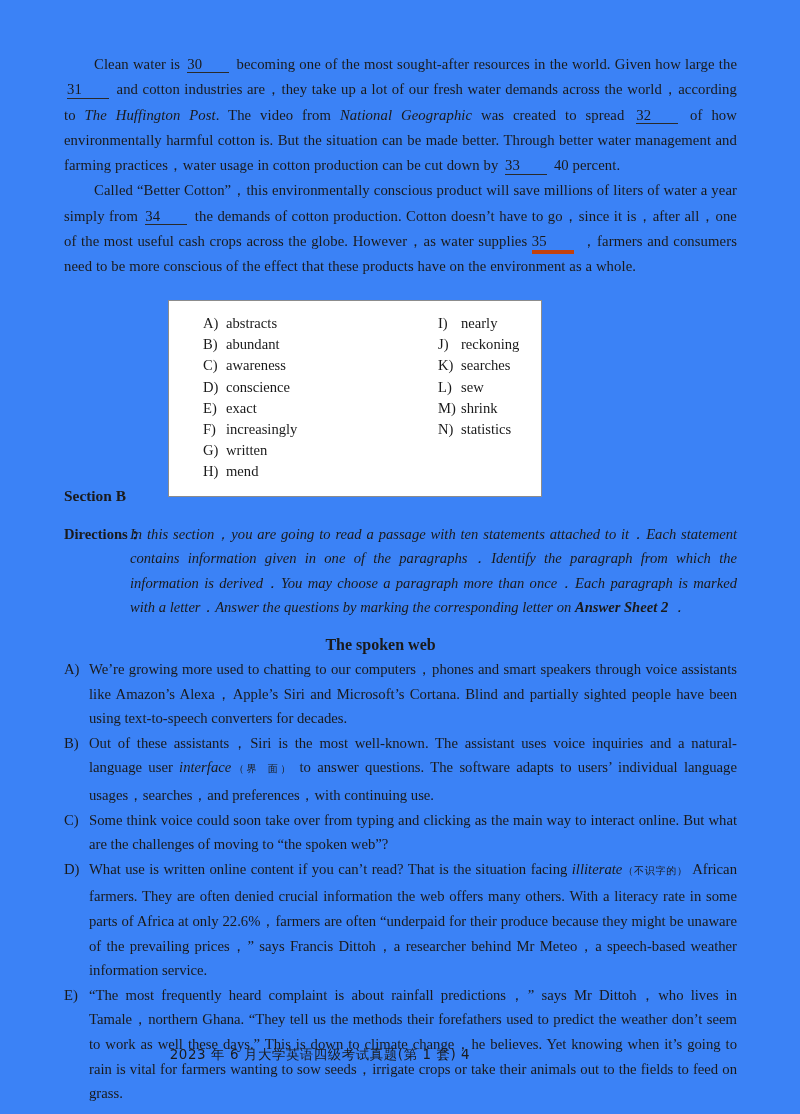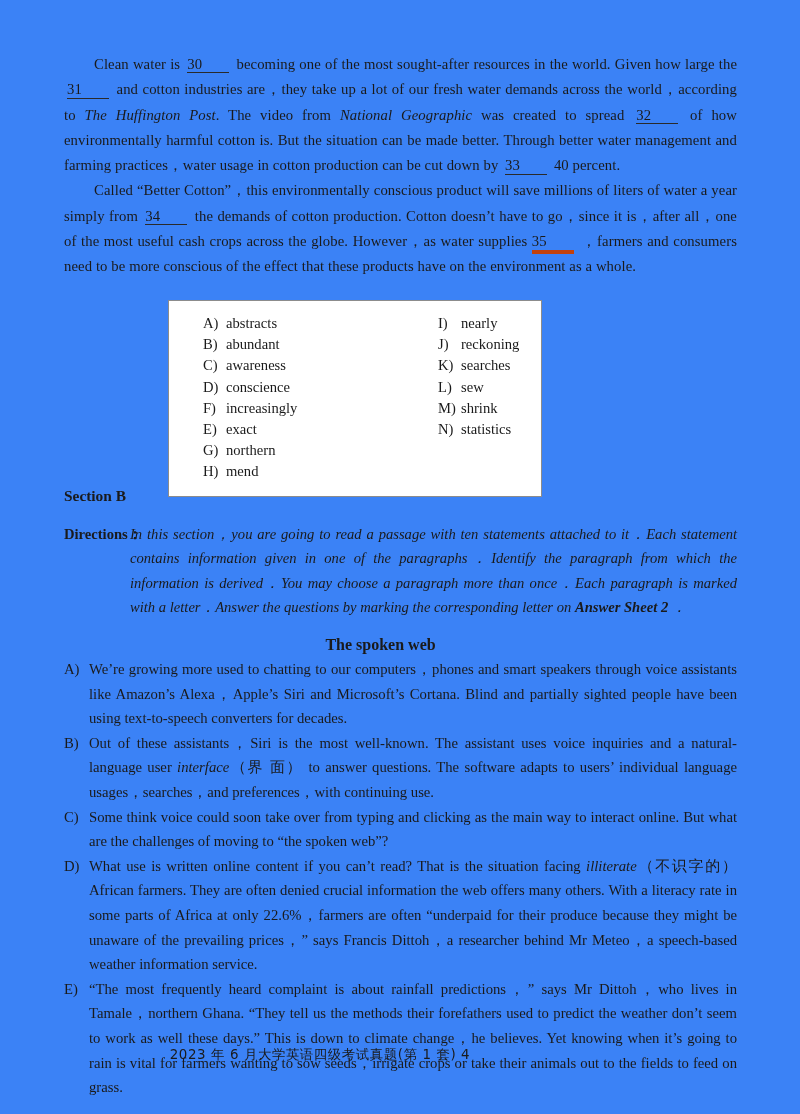--- a/index.html
+++ b/index.html
@@ -125,21 +125,21 @@
     line-height: 24.6px;
     text-align: justify;
     text-align-last: left;
     margin-top: 0px;
   }
   .para-item .pl {
     position: absolute;
     left: 0;
     top: 0;
   }
-  .cn { font-family: Liberation Sans, sans-serif; font-size: 15px; }
+  .cn { font-family: Liberation Mono, monospace; font-size: 10px; }
 
   
   .footer {
     position: absolute;
     left: 0;
     top: 1046px;
     width: 640px;
     text-align: center;
     font-size: 14px;
     letter-spacing: 0.6px;
@@ -160,23 +160,23 @@
     <div class="cloze-para">
       <span>Called “Better Cotton”，this environmentally conscious product will save millions of liters of water a year simply from </span><span class="blank">34</span><span> the demands of cotton production. Cotton doesn’t have to go，since it is，after all，one of the most useful cash crops across the globe. However，as water supplies </span><span class="blank-lead">35</span><span> ，farmers and consumers need to be more conscious of the effect that these products have on the environment as a whole.</span>
     </div>
 
     <div class="options-box">
       <div class="options-grid">
         <div class="opt"><span class="lt">A)</span><span>abstracts</span></div>
         <div class="opt"><span class="lt">B)</span><span>abundant</span></div>
         <div class="opt"><span class="lt">C)</span><span>awareness</span></div>
         <div class="opt"><span class="lt">D)</span><span>conscience</span></div>
+        <div class="opt"><span class="lt">E)</span><span>exact</span></div>
         <div class="opt"><span class="lt">F)</span><span>increasingly</span></div>
-        <div class="opt"><span class="lt">E)</span><span>exact</span></div>
-        <div class="opt"><span class="lt">G)</span><span>northern</span></div>
+        <div class="opt"><span class="lt">G)</span><span>written</span></div>
         <div class="opt"><span class="lt">H)</span><span>mend</span></div>
         <div class="opt"><span class="lt">I)</span><span>nearly</span></div>
         <div class="opt"><span class="lt">J)</span><span>reckoning</span></div>
         <div class="opt"><span class="lt">K)</span><span>searches</span></div>
         <div class="opt"><span class="lt">L)</span><span>sew</span></div>
         <div class="opt"><span class="lt">M)</span><span>shrink</span></div>
         <div class="opt"><span class="lt">N)</span><span>statistics</span></div>
         <div class="opt"></div>
       </div>
     </div>

